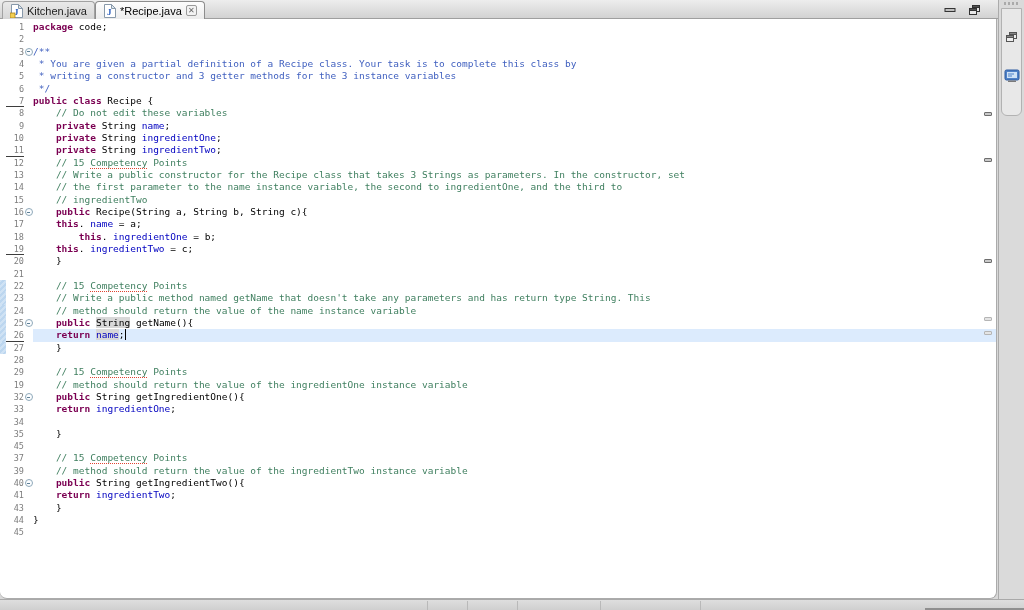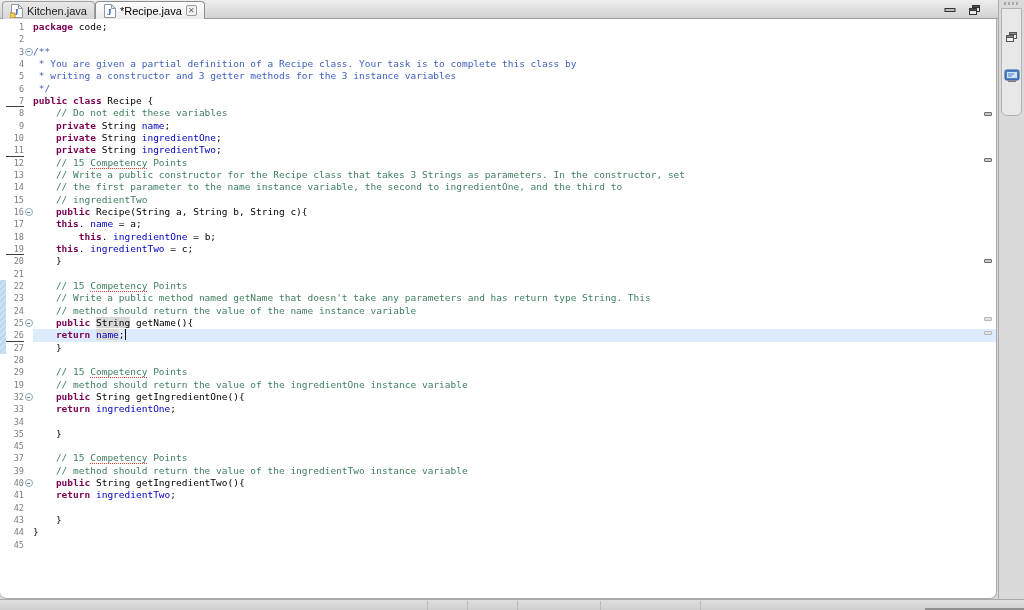--- a/index.html
+++ b/index.html
@@ -157,21 +157,20 @@
         <div class="row"><span class="gd"></span><span class="num">19</span><span class="fold"></span><span class="code"><span class="d">	</span><span class="c">// method should return the value of the ingredientOne instance variable</span></span></div>
         <div class="row"><span class="gd"></span><span class="num">32</span><span class="fold"><span class="fc"></span></span><span class="code"><span class="d">	</span><span class="k">public</span><span class="d"> String getIngredientOne(){</span></span></div>
         <div class="row"><span class="gd"></span><span class="num">33</span><span class="fold"></span><span class="code"><span class="d">	</span><span class="k">return</span><span class="d"> </span><span class="f">ingredientOne</span><span class="d">;</span></span></div>
         <div class="row"><span class="gd"></span><span class="num">34</span><span class="fold"></span><span class="code"></span></div>
         <div class="row"><span class="gd"></span><span class="num">35</span><span class="fold"></span><span class="code"><span class="d">	}</span></span></div>
         <div class="row"><span class="gd"></span><span class="num">45</span><span class="fold"></span><span class="code"></span></div>
         <div class="row"><span class="gd"></span><span class="num">37</span><span class="fold"></span><span class="code"><span class="d">	</span><span class="c">// 15 </span><span class="s">Competency</span><span class="c"> Points</span></span></div>
         <div class="row"><span class="gd"></span><span class="num">39</span><span class="fold"></span><span class="code"><span class="d">	</span><span class="c">// method should return the value of the ingredientTwo instance variable</span></span></div>
         <div class="row"><span class="gd"></span><span class="num">40</span><span class="fold"><span class="fc"></span></span><span class="code"><span class="d">	</span><span class="k">public</span><span class="d"> String getIngredientTwo(){</span></span></div>
         <div class="row"><span class="gd"></span><span class="num">41</span><span class="fold"></span><span class="code"><span class="d">	</span><span class="k">return</span><span class="d"> </span><span class="f">ingredientTwo</span><span class="d">;</span></span></div>
-        <div class="row"><span class="gd"></span><span class="num">42</span><span class="fold"></span><span class="code"></span></div>
         <div class="row"><span class="gd"></span><span class="num">43</span><span class="fold"></span><span class="code"><span class="d">	}</span></span></div>
         <div class="row"><span class="gd"></span><span class="num">44</span><span class="fold"></span><span class="code"><span class="d">}</span></span></div>
         <div class="row"><span class="gd"></span><span class="num">45</span><span class="fold"></span><span class="code"></span></div>
       </div>
     <div id="overview">
         <div class="omark" style="top: 93px;"></div>
         <div class="omark" style="top: 139px;"></div>
         <div class="omark" style="top: 240px;"></div>
         <div class="omark light" style="top: 298px;"></div>
         <div class="omark light" style="top: 312px;"></div>

